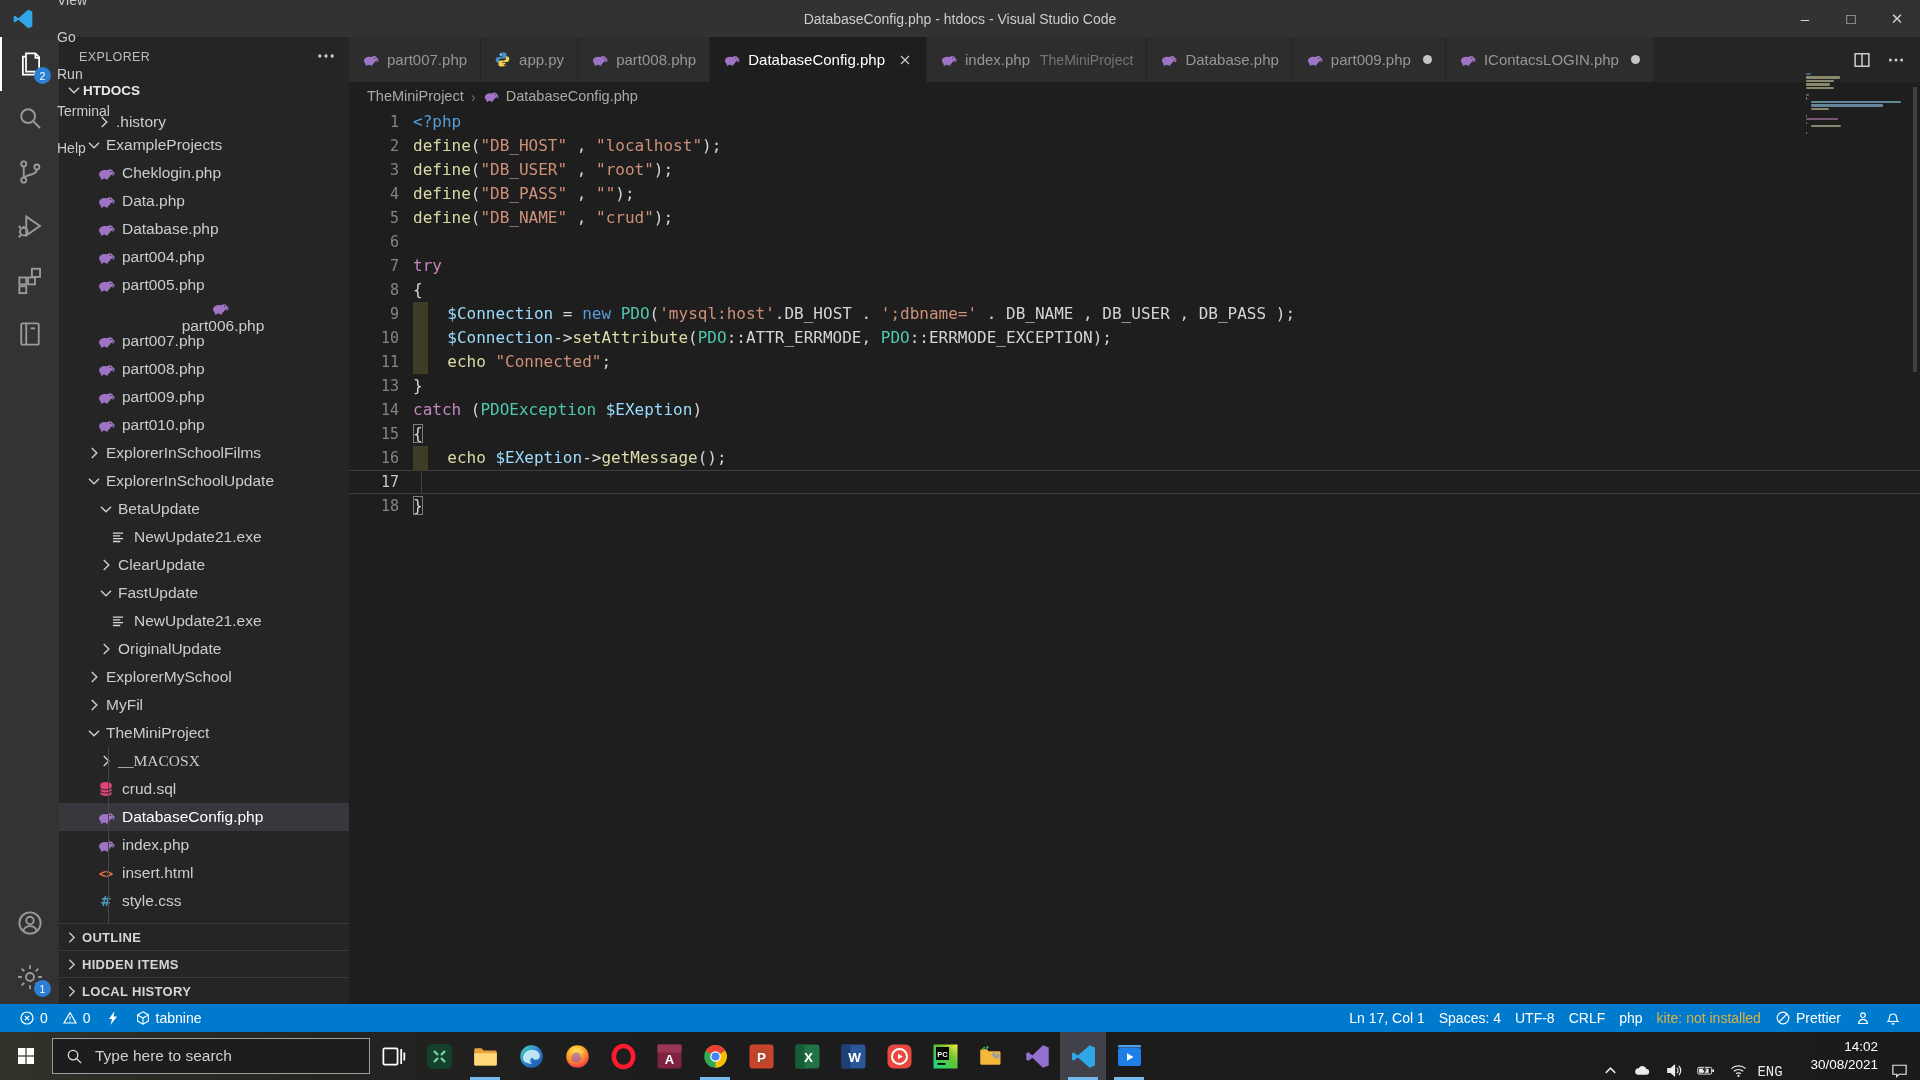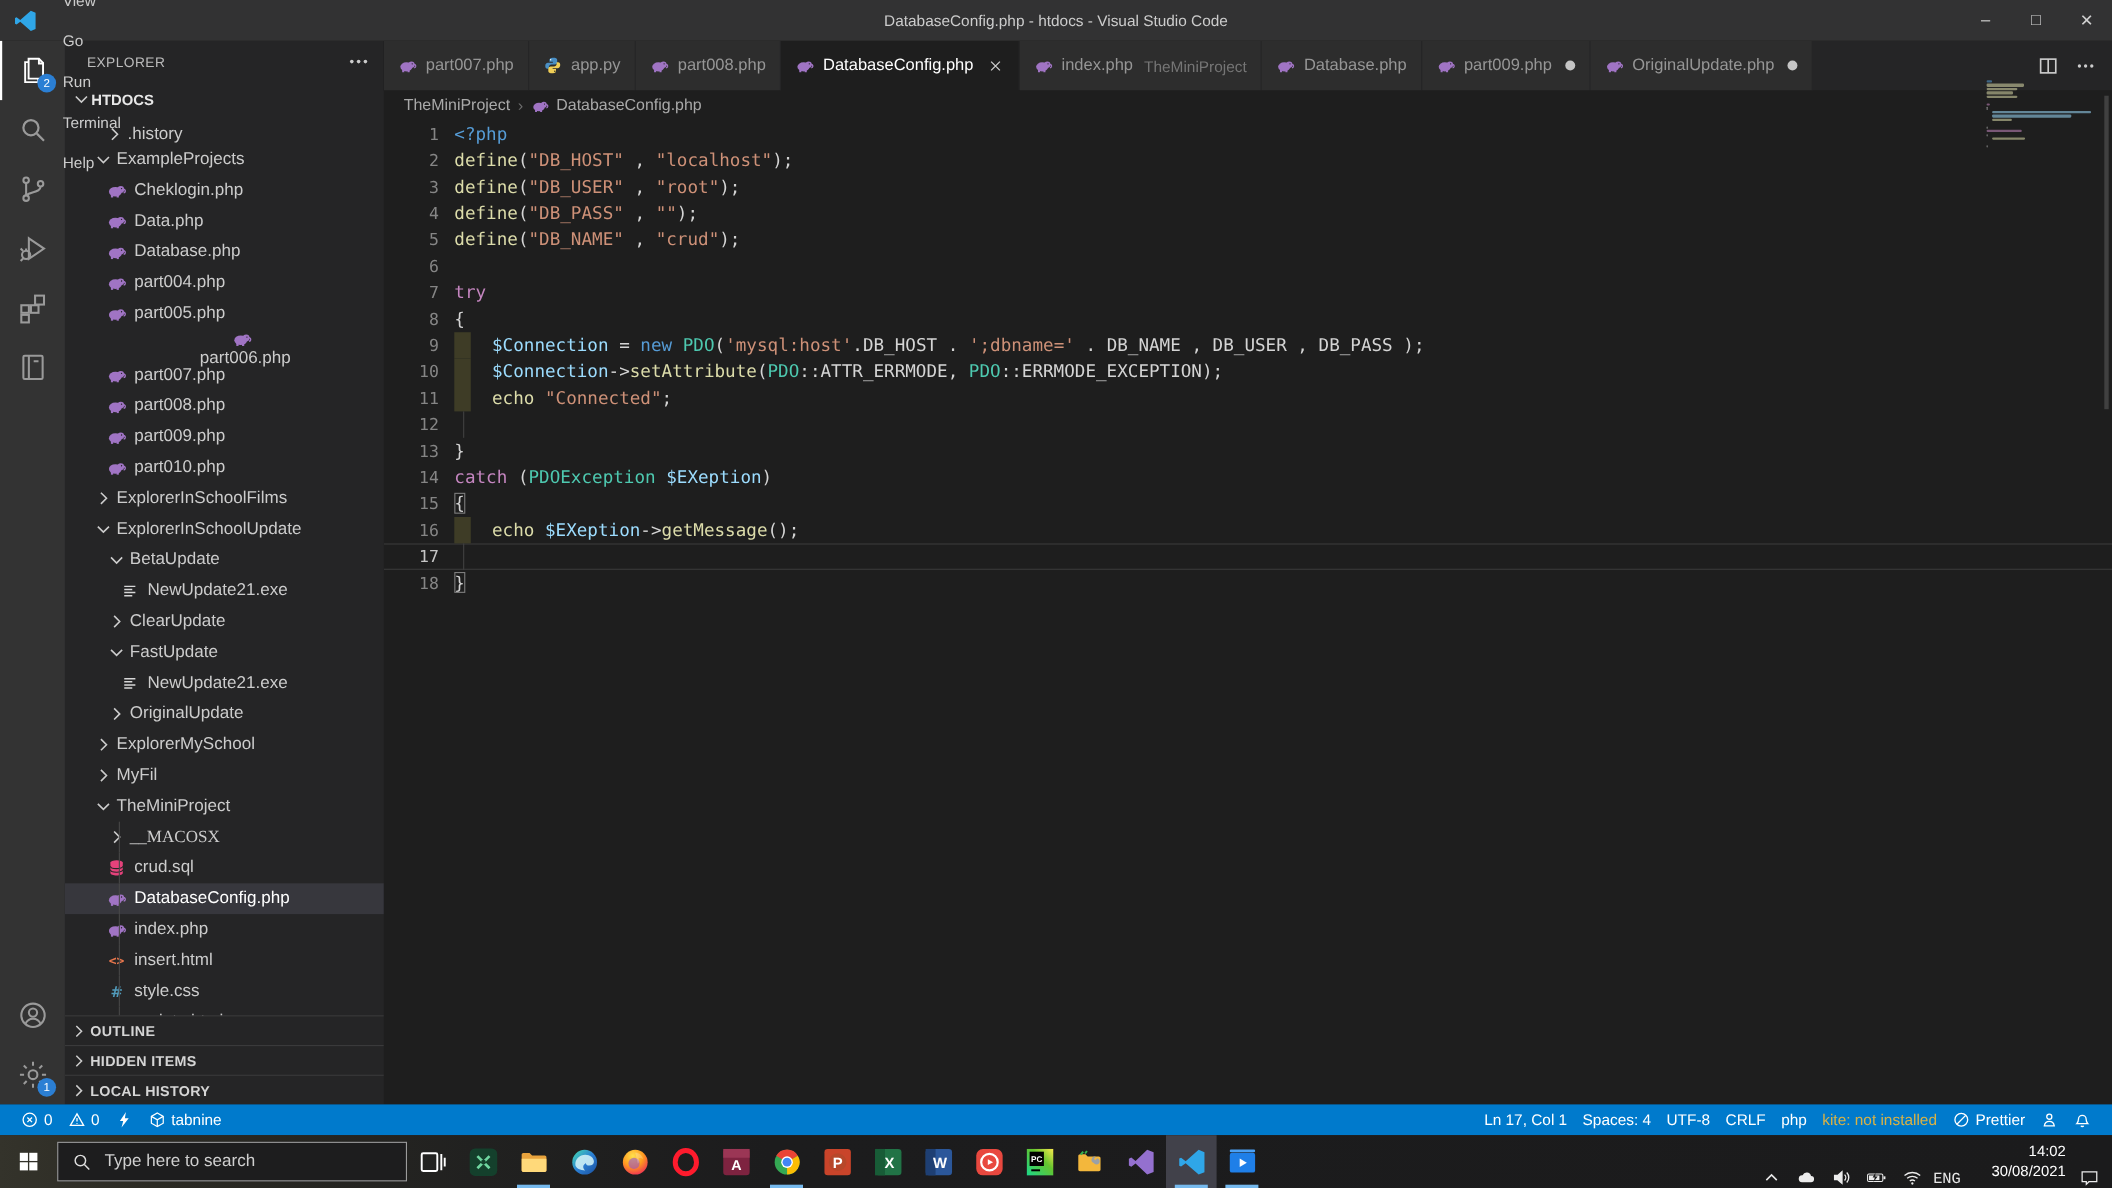--- a/index.html
+++ b/index.html
@@ -572,21 +572,21 @@
           </div>
           <div class="tab">
             <span class="ticon"><svg viewBox="0 0 16 16">
                 <ellipse cx="7" cy="9.2" rx="5.2" ry="3.9" fill="#a074c4"></ellipse>
                 <circle cx="11.4" cy="7.3" r="2.7" fill="#a074c4"></circle>
                 <path d="M13.4 7c1 .1 1.7.8 1.6 1.8-.1.7-.7 1.1-1.3 1.2" fill="none" stroke="#a074c4" stroke-width="1.1"></path>
                 <rect x="3.4" y="11.5" width="1.8" height="2.3" fill="#a074c4"></rect>
                 <rect x="8" y="11.7" width="1.8" height="2.1" fill="#a074c4"></rect>
                 <circle cx="12" cy="6.6" r=".55" fill="#1e1e1e"></circle>
               </svg></span>
-            <span>OriginalUpdate.php</span>
+            <span>IContacsLOGIN.php</span>
             <span class="dot"></span>
           </div>
           <div class="tab-actions">
             <span style="display: flex;">
               <svg viewBox="0 0 16 16" fill="none" stroke="#cccccc" stroke-width="1.2">
                 <rect x="2.5" y="3" width="11" height="10"></rect>
                 <path d="M8 3v10"></path>
               </svg>
             </span>
             <span style="display: flex;">
@@ -616,21 +616,20 @@
           <div class="cl"><span class="ln">2</span><span class="lc"><span style="color:#dcdcaa">define</span><span style="color:#d4d4d4">(</span><span style="color:#ce9178">"DB_HOST"</span><span style="color:#d4d4d4"> , </span><span style="color:#ce9178">"localhost"</span><span style="color:#d4d4d4">);</span></span></div>
           <div class="cl"><span class="ln">3</span><span class="lc"><span style="color:#dcdcaa">define</span><span style="color:#d4d4d4">(</span><span style="color:#ce9178">"DB_USER"</span><span style="color:#d4d4d4"> , </span><span style="color:#ce9178">"root"</span><span style="color:#d4d4d4">);</span></span></div>
           <div class="cl"><span class="ln">4</span><span class="lc"><span style="color:#dcdcaa">define</span><span style="color:#d4d4d4">(</span><span style="color:#ce9178">"DB_PASS"</span><span style="color:#d4d4d4"> , </span><span style="color:#ce9178">""</span><span style="color:#d4d4d4">);</span></span></div>
           <div class="cl"><span class="ln">5</span><span class="lc"><span style="color:#dcdcaa">define</span><span style="color:#d4d4d4">(</span><span style="color:#ce9178">"DB_NAME"</span><span style="color:#d4d4d4"> , </span><span style="color:#ce9178">"crud"</span><span style="color:#d4d4d4">);</span></span></div>
           <div class="cl"><span class="ln">6</span><span class="lc"></span></div>
           <div class="cl"><span class="ln">7</span><span class="lc"><span style="color:#c586c0">try</span></span></div>
           <div class="cl"><span class="ln">8</span><span class="lc"><span style="color:#d4d4d4">{</span></span></div>
           <div class="cl"><span class="ln">9</span><span class="lc"><span class="ib"></span><span>  </span><span style="color:#9cdcfe">$Connection</span><span style="color:#d4d4d4"> = </span><span style="color:#569cd6">new</span><span style="color:#d4d4d4"> </span><span style="color:#4ec9b0">PDO</span><span style="color:#d4d4d4">(</span><span style="color:#ce9178">'mysql:host'</span><span style="color:#d4d4d4">.DB_HOST . </span><span style="color:#ce9178">';dbname='</span><span style="color:#d4d4d4"> . DB_NAME , DB_USER , DB_PASS );</span></span></div>
           <div class="cl"><span class="ln">10</span><span class="lc"><span class="ib"></span><span>  </span><span style="color:#9cdcfe">$Connection</span><span style="color:#d4d4d4">-&gt;</span><span style="color:#dcdcaa">setAttribute</span><span style="color:#d4d4d4">(</span><span style="color:#4ec9b0">PDO</span><span style="color:#d4d4d4">::ATTR_ERRMODE, </span><span style="color:#4ec9b0">PDO</span><span style="color:#d4d4d4">::ERRMODE_EXCEPTION);</span></span></div>
           <div class="cl"><span class="ln">11</span><span class="lc"><span class="ib"></span><span>  </span><span style="color:#dcdcaa">echo</span><span style="color:#d4d4d4"> </span><span style="color:#ce9178">"Connected"</span><span style="color:#d4d4d4">;</span></span></div>
-          <div class="cl"><span class="ln">12</span><span class="lc"><span class="gl"></span></span></div>
           <div class="cl"><span class="ln">13</span><span class="lc"><span style="color:#d4d4d4">}</span></span></div>
           <div class="cl"><span class="ln">14</span><span class="lc"><span style="color:#c586c0">catch</span><span style="color:#d4d4d4"> (</span><span style="color:#4ec9b0">PDOException</span><span style="color:#d4d4d4"> </span><span style="color:#9cdcfe">$EXeption</span><span style="color:#d4d4d4">)</span></span></div>
           <div class="cl"><span class="ln">15</span><span class="lc"><span class="boxed" style="color:#d4d4d4">{</span></span></div>
           <div class="cl"><span class="ln">16</span><span class="lc"><span class="ib"></span><span>  </span><span style="color:#dcdcaa">echo</span><span style="color:#d4d4d4"> </span><span style="color:#9cdcfe">$EXeption</span><span style="color:#d4d4d4">-&gt;</span><span style="color:#dcdcaa">getMessage</span><span style="color:#d4d4d4">();</span></span></div>
           <div class="cl cur"><span class="ln">17</span><span class="lc"><span class="gl"></span></span></div>
           <div class="cl"><span class="ln">18</span><span class="lc"><span class="boxed" style="color:#d4d4d4">}</span></span></div>
         </div>
       <div class="minimap" id="minimap">
           <div class="mm-row" style="background: rgb(86, 156, 214); opacity: 0.55; width: 5.25px;"></div>
           <div class="mm-row" style="background: rgb(220, 220, 170); opacity: 0.55; width: 33.6px;"></div>

